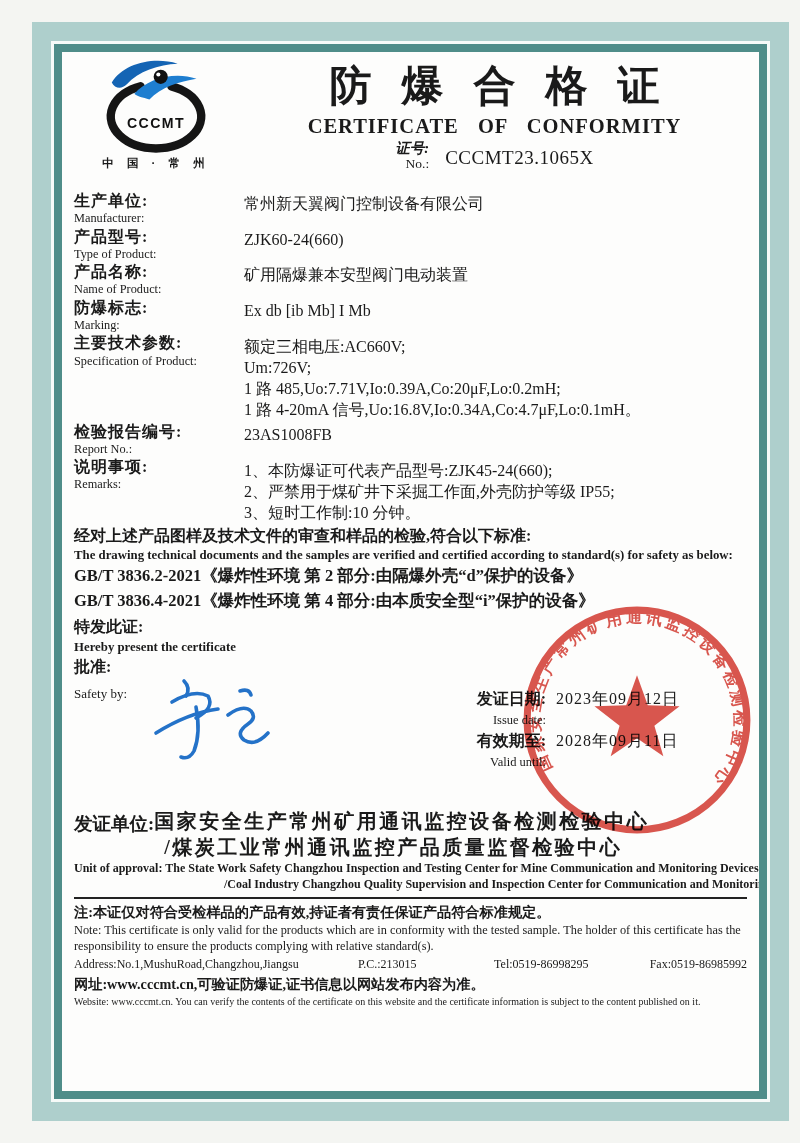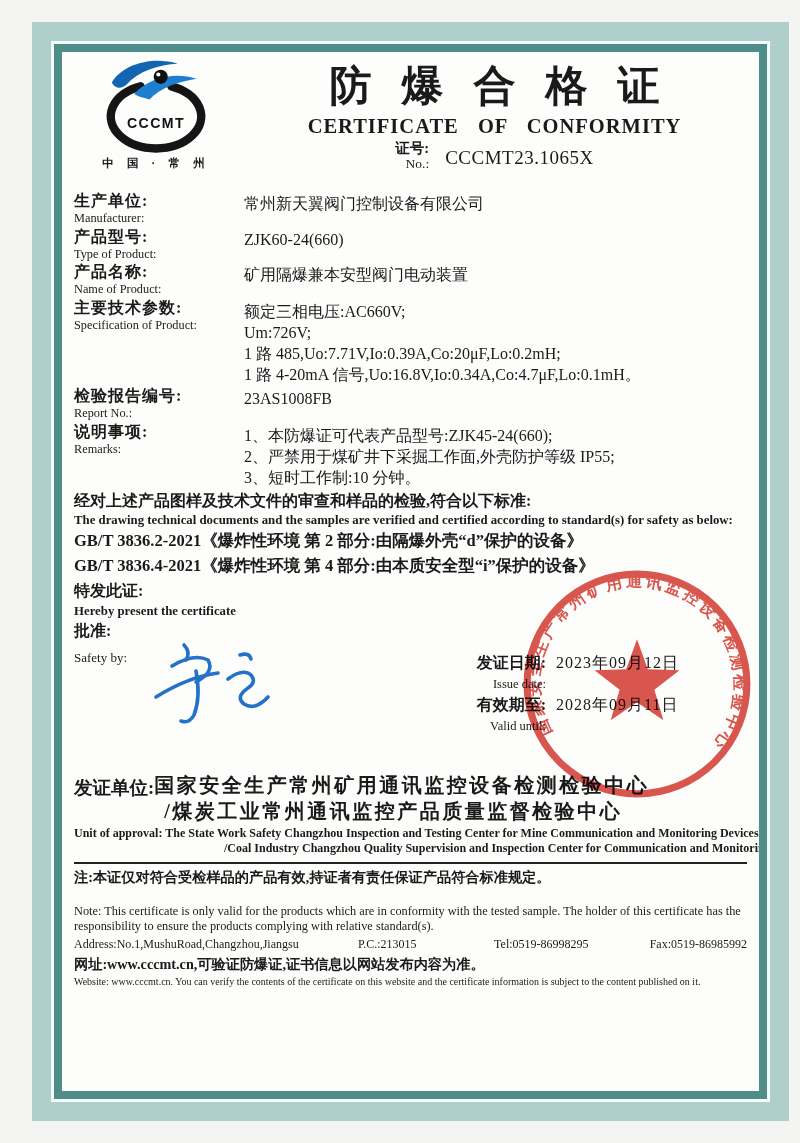--- a/index.html
+++ b/index.html
@@ -17,21 +17,21 @@
 
   
   .header{position:relative;height:136px;}
   .logo{position:absolute;left:6px;top:2px;width:152px;text-align:center;}
   .logo-region{font-family:"Liberation Sans","DejaVu Sans",sans-serif;font-size:11.5px;font-weight:bold;letter-spacing:5px;margin-top:-2px;}
   .title-wrap{margin-left:168px;text-align:center;padding-top:8px;}
   .title-cn{font-size:42px;font-weight:600;letter-spacing:30px;text-indent:30px;line-height:1.05;white-space:nowrap;}
   .title-en{font-size:20.5px;font-weight:600;letter-spacing:1px;word-spacing:13px;margin-top:7px;white-space:nowrap;}
   .certno-row{display:flex;justify-content:center;align-items:center;gap:16px;margin-top:3px;}
   .certno-labels{text-align:right;line-height:1.1;}
-  .certno-cn{font-size:14.5px;font-weight:600;}
+  .certno-cn{font-size:14.5px;font-weight:600;font-style:italic;}
   .certno-en{font-size:13.5px;}
   .certno-val{font-size:19px;letter-spacing:.5px;padding-top:4px;}
 
   
   .row{display:flex;margin-bottom:2px;}
   .lbl{width:170px;flex:none;line-height:1.15;}
   .lbl-cn{font-size:16px;font-weight:600;letter-spacing:1px;}
   .lbl-en{font-size:12.3px;margin-top:1px;}
   .val{flex:1;font-size:16px;padding-top:2px;line-height:1.3;}
   .val .vline{white-space:nowrap;line-height:1.32;}
@@ -61,21 +61,21 @@
   .unit-lbl{font-size:18.5px;font-weight:700;white-space:nowrap;padding-top:2px;}
   .unit-names{font-size:20px;font-weight:700;letter-spacing:2.5px;line-height:1.28;}
   .unit-names .n2{padding-left:10px;}
   .unit-en{font-size:12px;font-weight:700;line-height:1.3;margin-top:1px;white-space:nowrap;}
   .unit-en .e2{margin-left:150px;}
 
   .divider{border:none;border-top:2px solid #222;margin:5px 0 4px 0;}
 
   
   .note-cn{font-size:14.2px;font-weight:600;}
-  .note-en{font-size:12.3px;line-height:1.25;margin-top:17px;}
+  .note-en{font-size:12.3px;line-height:1.25;margin-top:1px;}
   .contact{display:flex;margin-top:3px;}
   .contact .c1{width:292px;}
   .contact .c2{width:140px;}
   .contact .c3{width:160px;}
   .contact .c4{flex:1;}
   .contact-cn{font-size:14.2px;font-weight:600;white-space:nowrap;}
   .contact-en{font-size:12px;white-space:nowrap;}
   .website-cn{font-size:14.2px;font-weight:700;margin-top:3px;white-space:nowrap;}
   .website-en{font-size:10px;margin-top:2px;white-space:nowrap;}
 </style>
@@ -129,20 +129,27 @@
       </div>
       <div class="row">
         <div class="lbl">
           <div class="lbl-cn">产品名称:</div>
           <div class="lbl-en">Name of Product:</div>
         </div>
         <div class="val">矿用隔爆兼本安型阀门电动装置</div>
       </div>
       <div class="row">
         <div class="lbl">
+          <div class="lbl-cn">防爆标志:</div>
+          <div class="lbl-en">Marking:</div>
+        </div>
+        <div class="val">Ex db [ib Mb] I Mb</div>
+      </div>
+      <div class="row">
+        <div class="lbl">
           <div class="lbl-cn">主要技术参数:</div>
           <div class="lbl-en">Specification of Product:</div>
         </div>
         <div class="val">
           <div class="vline">额定三相电压:AC660V;</div>
           <div class="vline">Um:726V;</div>
           <div class="vline">1 路 485,Uo:7.71V,Io:0.39A,Co:20μF,Lo:0.2mH;</div>
           <div class="vline">1 路 4-20mA 信号,Uo:16.8V,Io:0.34A,Co:4.7μF,Lo:0.1mH。</div>
         </div>
       </div>

